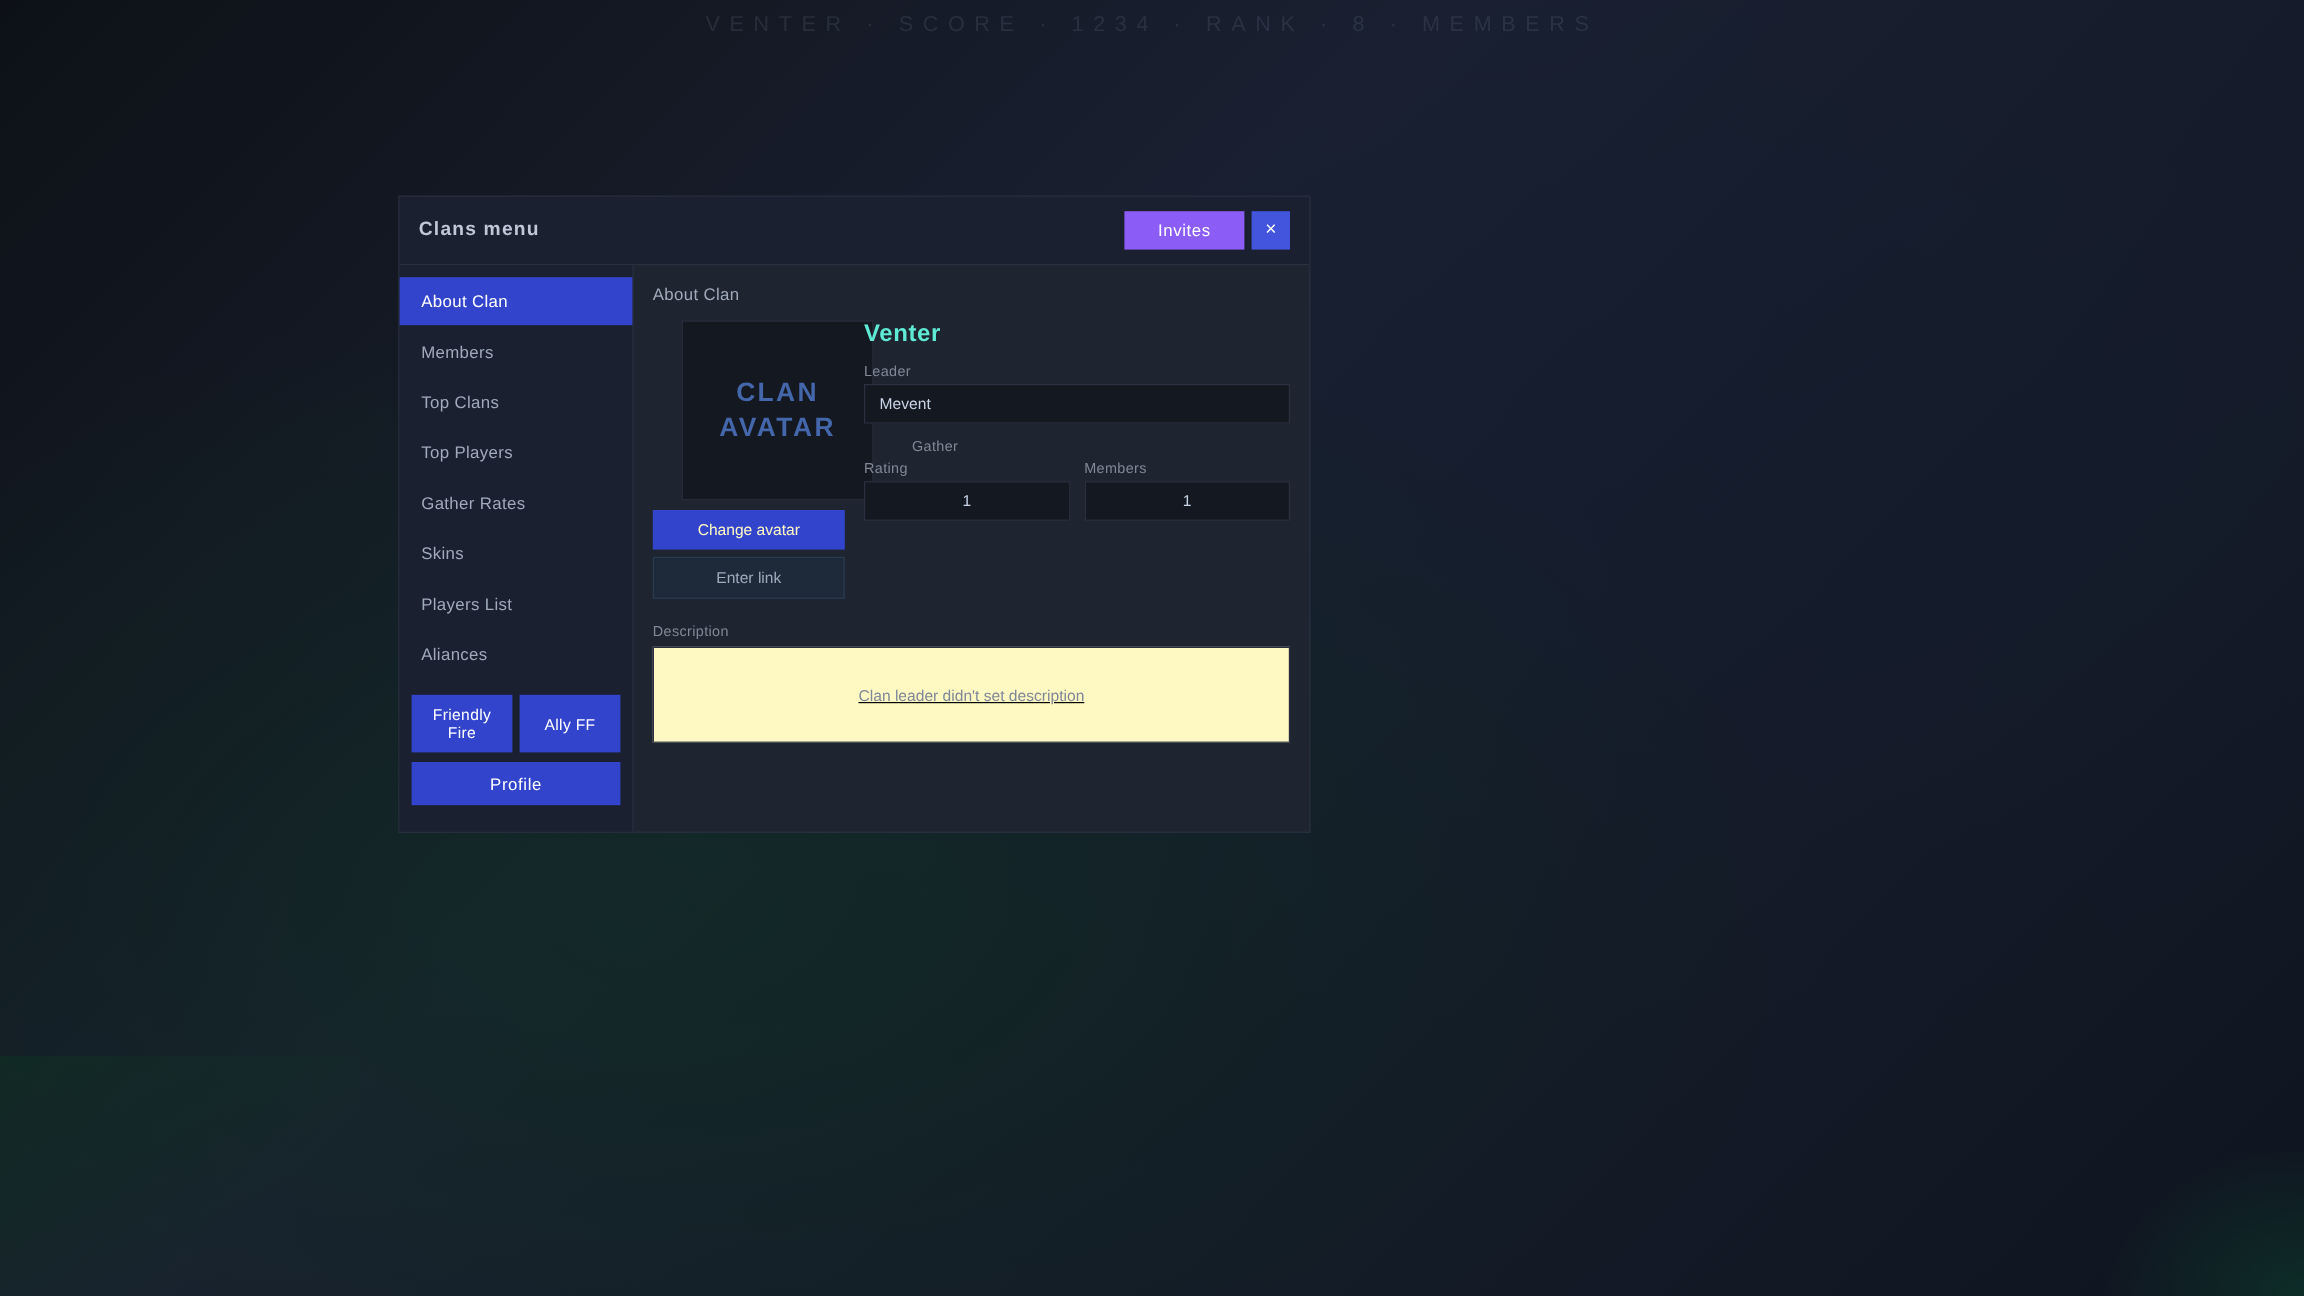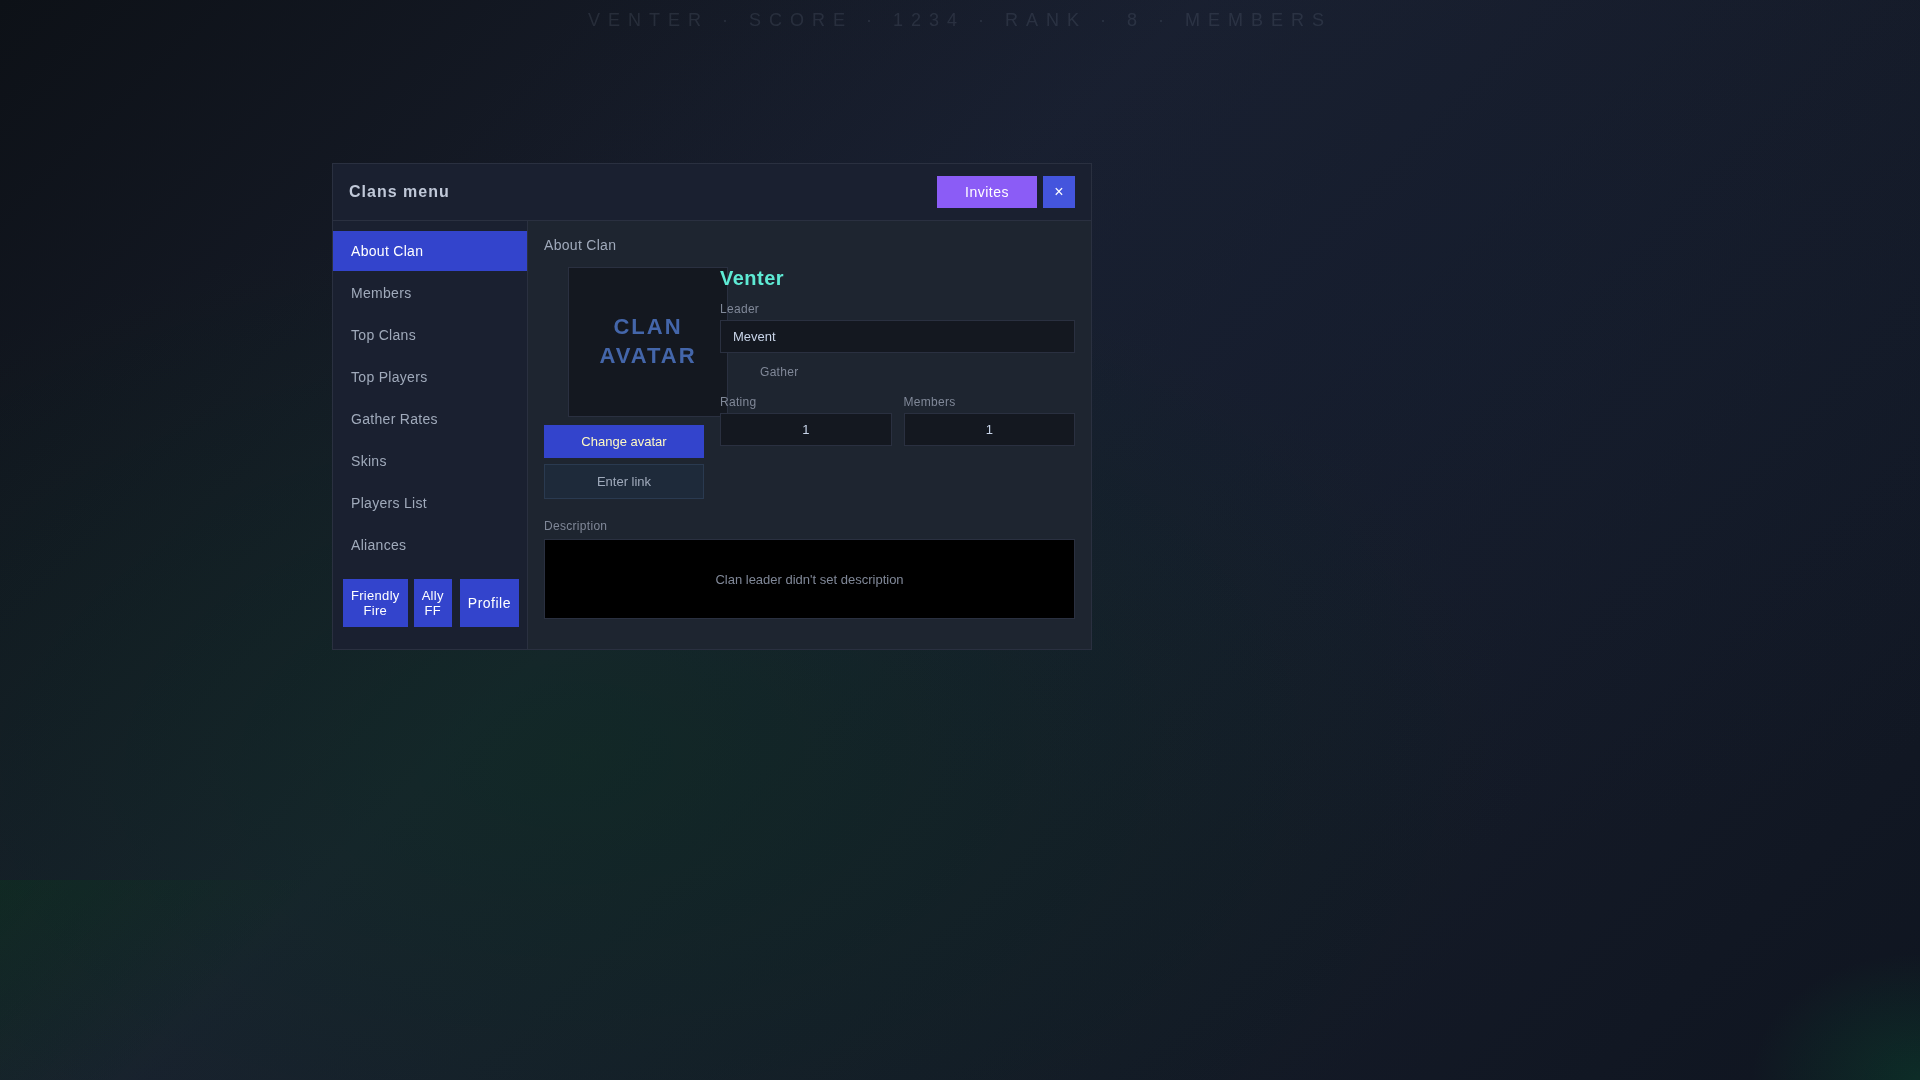--- a/index.html
+++ b/index.html
@@ -117,20 +117,21 @@
 
     .sidebar-item.active {
       background: #3344cc;
       color: #ffffff;
     }
 
     .sidebar-buttons {
       margin-top: auto;
       padding: 12px 10px;
       display: flex;
+      flex-direction: column;
       gap: 8px;
     }
 
     .sidebar-row-btns {
       display: flex;
       gap: 6px;
     }
 
     .btn-sidebar {
       flex: 1;
@@ -247,21 +248,21 @@
       border: 1px solid #2a3040;
       color: #c8d4e8;
       font-size: 13px;
       padding: 8px 12px;
       margin-bottom: 12px;
       width: 100%;
     }
 
     
     .gather-section {
-      margin-bottom: 16px;
+      margin-bottom: 4px;
       padding-left: 40px;
     }
 
     .gather-bar-container {
       background: #141820;
       border: 1px solid #2a3040;
       height: 36px;
       position: relative;
       display: flex;
       align-items: center;
@@ -310,27 +311,28 @@
     }
 
     .description-label {
       color: #808898;
       font-size: 12px;
       margin-bottom: 6px;
       letter-spacing: 0.3px;
     }
 
     .description-box {
-      background: #000000;
+      background: #fef9c3;
       border: 1px solid #2a3040;
       min-height: 80px;
       padding: 16px;
       display: flex;
       align-items: center;
       justify-content: center;
+      text-decoration: underline;
     }
 
     .description-empty {
       color: #808898;
       font-size: 13px;
       text-align: center;
     }
 
     
     .bottom-left-deco {

